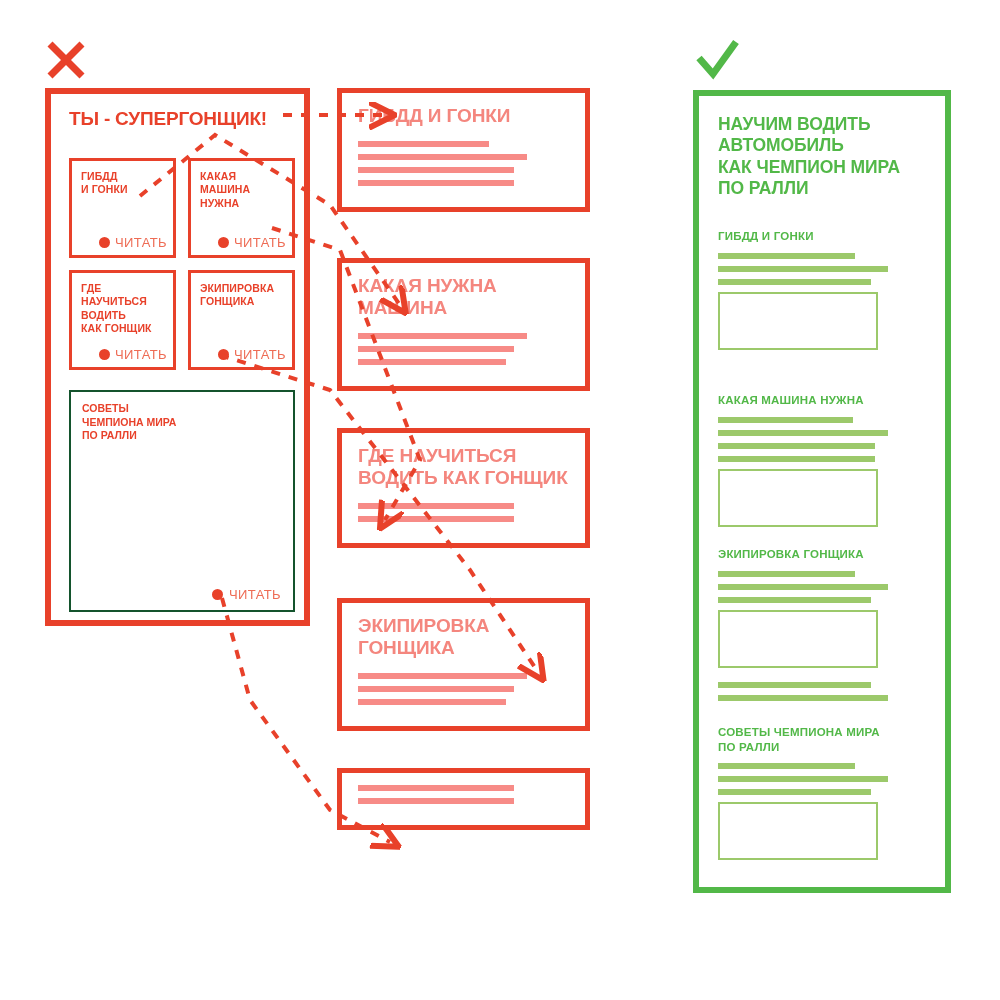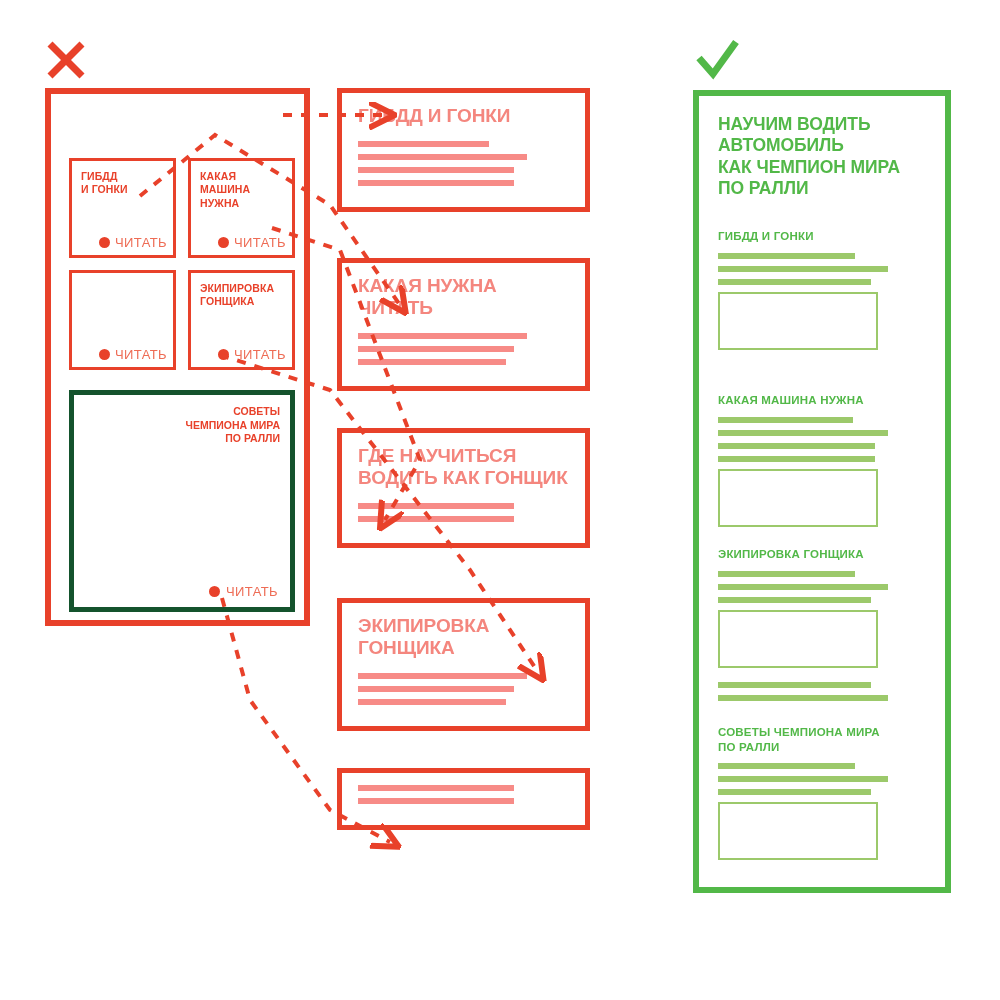--- a/index.html
+++ b/index.html
@@ -51,24 +51,23 @@
     position: absolute; right: 6px; bottom: 5px;
     display: flex; align-items: center; gap: 5px;
   }
   .dot { width: 11px; height: 11px; border-radius: 50%; background: #E8412A; flex: 0 0 auto; }
   .read-lbl { font-size: 13px; color: #EE6C55; letter-spacing: 0.4px; }
 
   .big-card {
     position: absolute;
     left: 18px; top: 296px;
     width: 226px; height: 222px;
-    border: 5px solid #14532d;
+    border: 2px solid #14532d;
     background: #fff;
     padding: 10px 10px 0 11px;
-    text-align: right;
   }
   .big-card .mc-title {
     font-size: 10.5px; font-weight: bold; color: #E8412A; line-height: 1.3;
   }
   .big-card .mc-foot {
     position: absolute; right: 12px; bottom: 8px;
     display: flex; align-items: center; gap: 6px;
   }
 
   
@@ -119,40 +118,42 @@
   <svg class="mark-icon" style="left:44px; top:38px;" width="44" height="44" viewBox="0 0 44 44">
     <line x1="6" y1="6" x2="38" y2="38" stroke="#E8412A" stroke-width="7" stroke-linecap="butt"></line>
     <line x1="38" y1="6" x2="6" y2="38" stroke="#E8412A" stroke-width="7" stroke-linecap="butt"></line>
   </svg>
 
   <svg class="mark-icon" style="left:694px; top:36px;" width="48" height="44" viewBox="0 0 48 44">
     <polyline points="5,22 19,38 42,6" fill="none" stroke="#52B848" stroke-width="7" stroke-linecap="butt" stroke-linejoin="miter"></polyline>
   </svg>
 
   <div class="bad-panel">
+    <div class="bad-title">ТЫ - СУПЕРГОНЩИК!</div>
 
     <div class="mini-grid">
       <div class="mini-row">
         <div class="mini-card">
           <div class="mc-title">ГИБДД<br>И ГОНКИ</div>
           <div class="mc-foot">
             <span class="dot"></span>
             <span class="read-lbl">ЧИТАТЬ</span>
           </div>
         </div>
         <div class="mini-card">
           <div class="mc-title">КАКАЯ<br>МАШИНА<br>НУЖНА</div>
           <div class="mc-foot">
             <span class="dot"></span>
             <span class="read-lbl">ЧИТАТЬ</span>
           </div>
         </div>
       </div>
       <div class="mini-row">
         <div class="mini-card">
+          <div class="mc-title">ГДЕ<br>НАУЧИТЬСЯ<br>ВОДИТЬ<br>КАК ГОНЩИК</div>
           <div class="mc-foot">
             <span class="dot"></span>
             <span class="read-lbl">ЧИТАТЬ</span>
           </div>
         </div>
         <div class="mini-card">
           <div class="mc-title">ЭКИПИРОВКА<br>ГОНЩИКА</div>
           <div class="mc-foot">
             <span class="dot"></span>
             <span class="read-lbl">ЧИТАТЬ</span>
@@ -174,21 +175,21 @@
       <div class="mid-card" style="top: 88px;">
         <div class="mid-title">ГИБДД И ГОНКИ</div>
         <div>
           <div class="ln" style="width: 62%;"></div>
           <div class="ln" style="width: 80%;"></div>
           <div class="ln" style="width: 74%;"></div>
           <div class="ln" style="width: 74%;"></div>
         </div>
       </div>
       <div class="mid-card" style="top: 258px;">
-        <div class="mid-title">КАКАЯ НУЖНА ЧИТАТЬ</div>
+        <div class="mid-title">КАКАЯ НУЖНА МАШИНА</div>
         <div>
           <div class="ln" style="width: 80%;"></div>
           <div class="ln" style="width: 74%;"></div>
           <div class="ln" style="width: 70%;"></div>
         </div>
       </div>
       <div class="mid-card" style="top: 428px;">
         <div class="mid-title">ГДЕ НАУЧИТЬСЯ ВОДИТЬ КАК ГОНЩИК</div>
         <div>
           <div class="ln" style="width: 74%;"></div>

